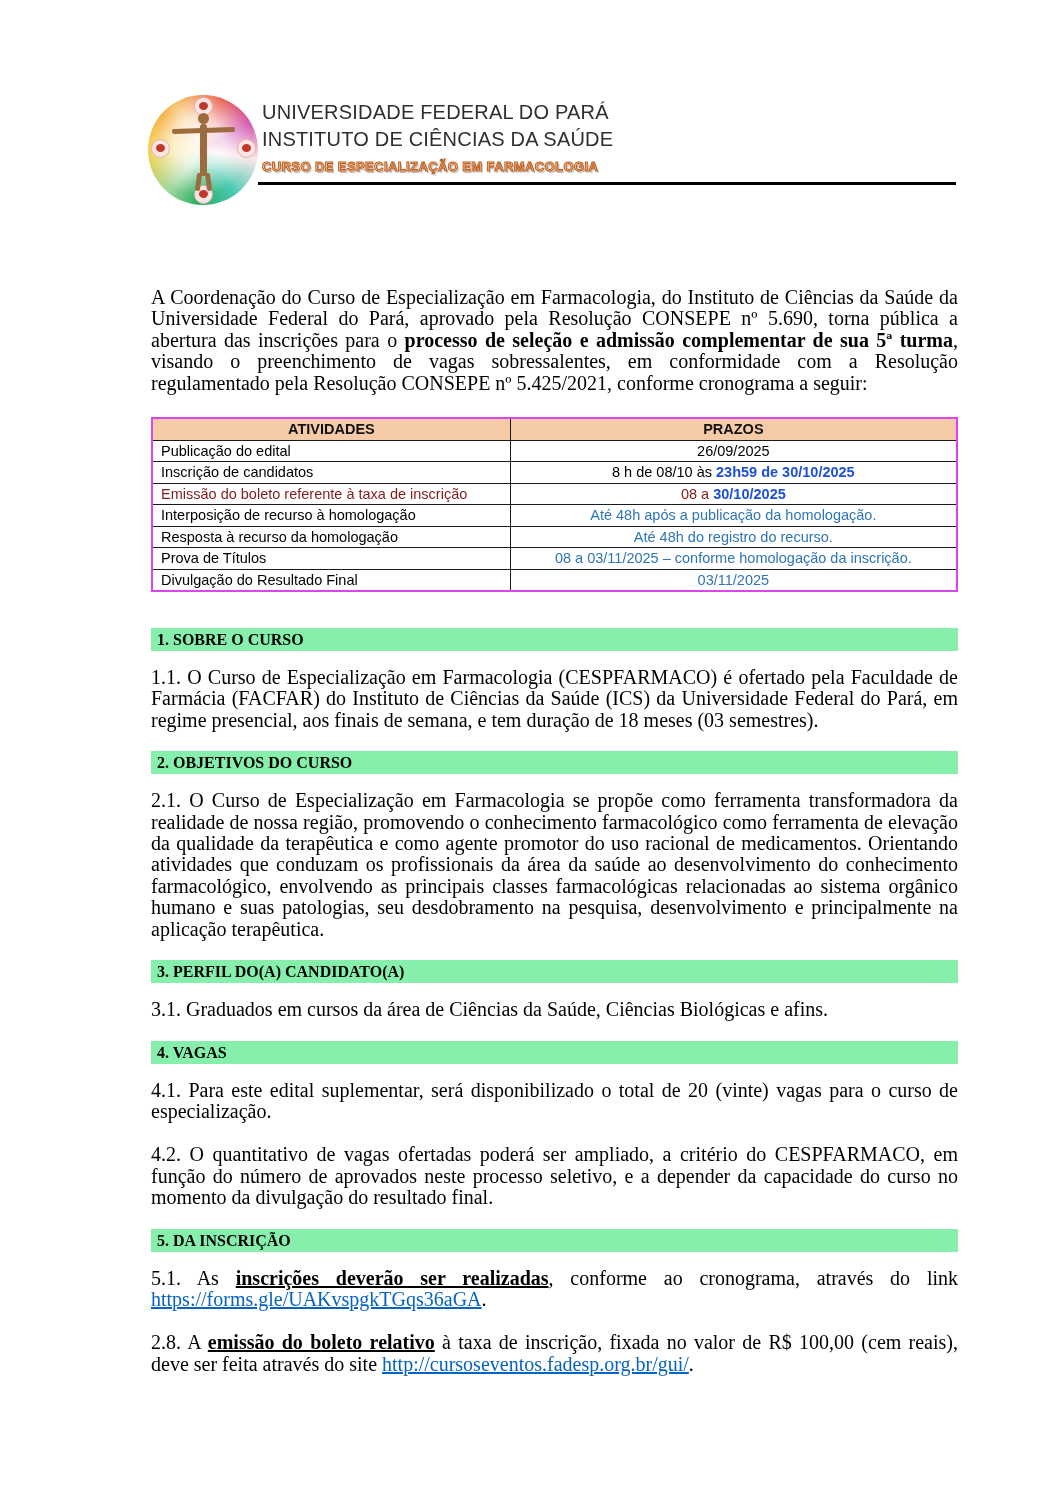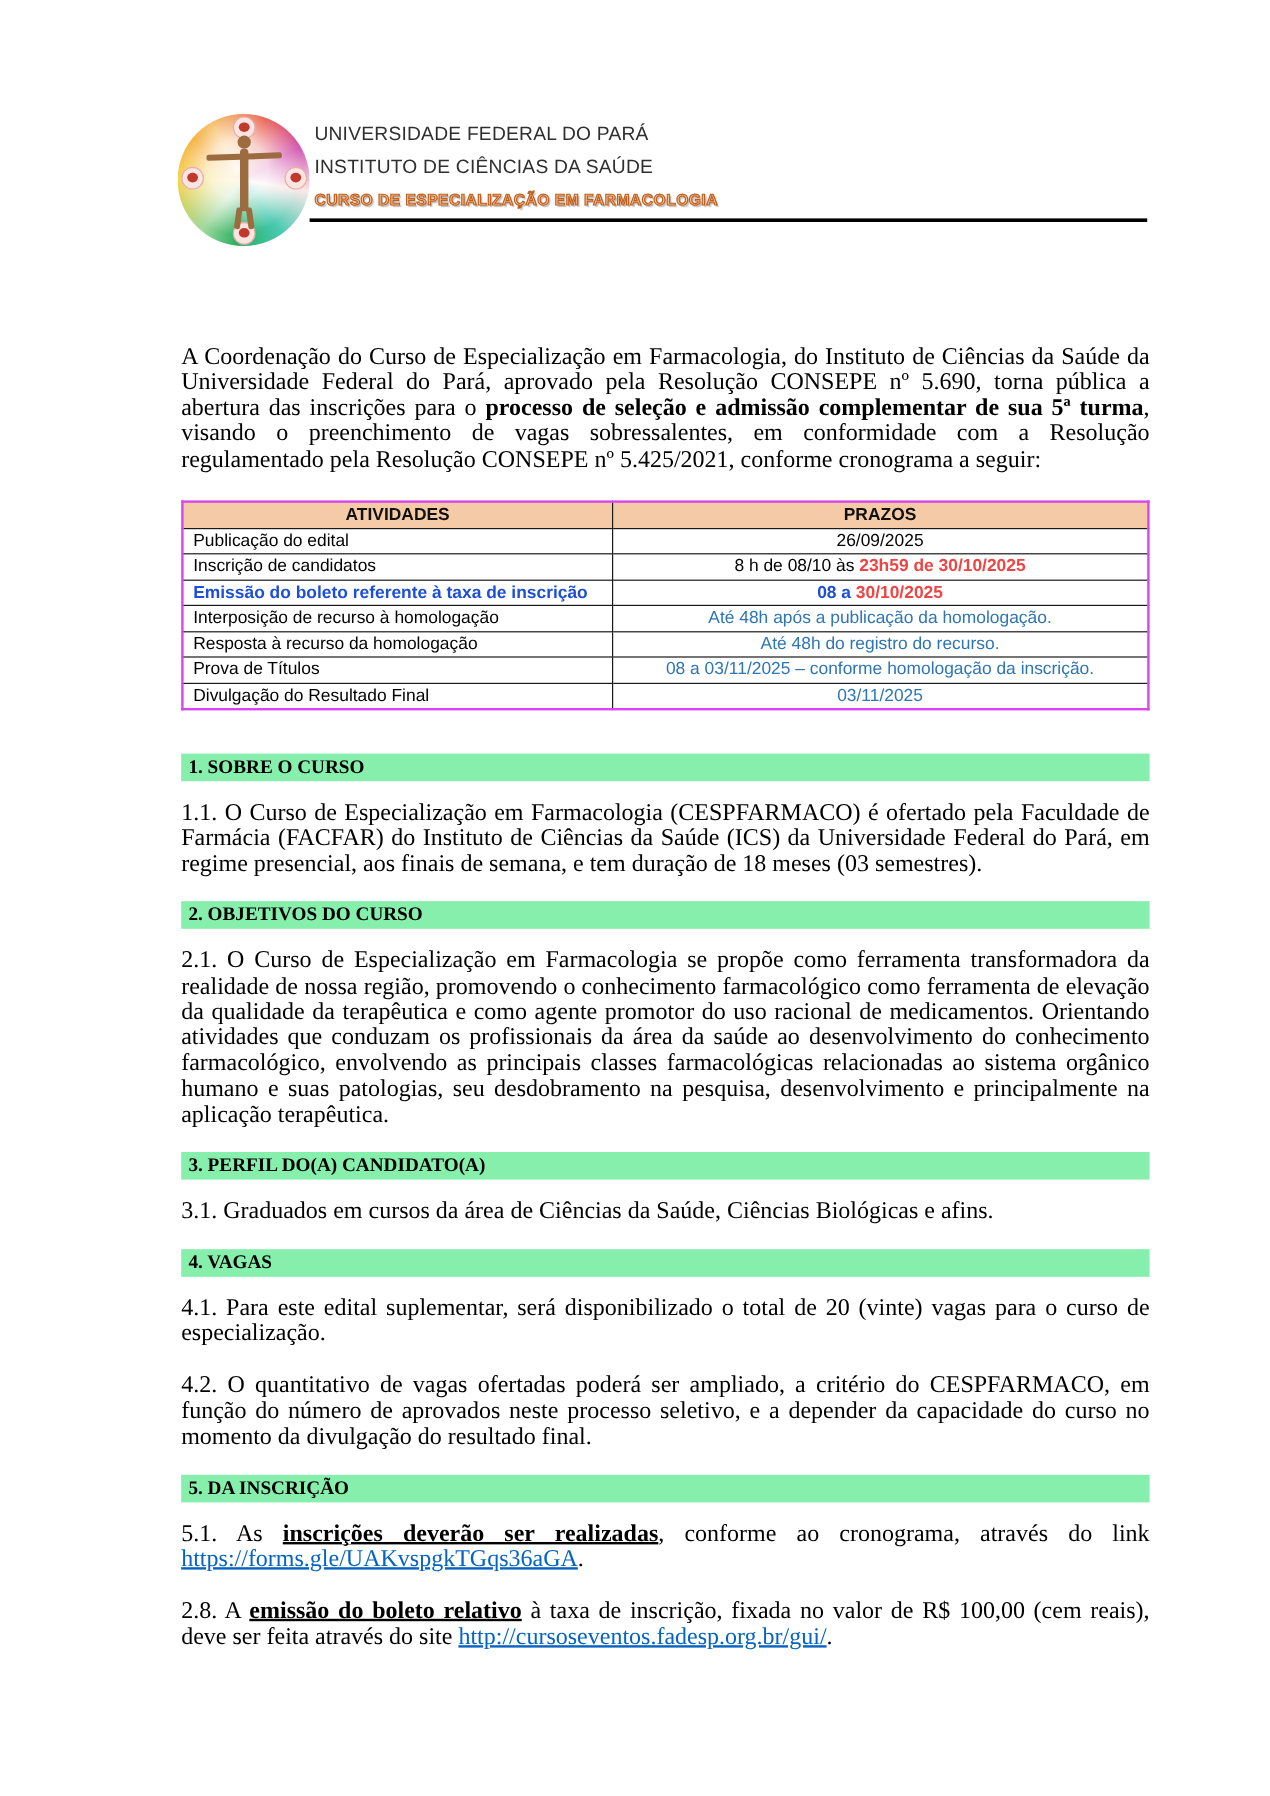--- a/index.html
+++ b/index.html
@@ -33,21 +33,21 @@
   .organ i{display:block;width:9px;height:8px;margin:4px auto 0;border-radius:50%;background:#c0392b;}
   .organ.o-top{left:46px;top:2px;}
   .organ.o-left{left:3px;top:44px;}
   .organ.o-right{left:89px;top:44px;}
   .organ.o-bottom{left:46px;top:90px;}
   .head-text{
     position:absolute;left:262px;top:99px;
     font-family:"Liberation Sans","DejaVu Sans",sans-serif;
     color:#2f2f2f;
   }
-  .head-line{font-size:16px;line-height:27px;font-weight:400;letter-spacing:0.2px;}
+  .head-line{font-size:20px;line-height:27px;font-weight:400;letter-spacing:0.2px;}
   .head-line3{
     font-size:13px;line-height:28px;font-weight:700;letter-spacing:0.4px;
     color:#f8c89a;
     -webkit-text-stroke:1px #c05f20;
     text-shadow:1.5px 1.5px 1px rgba(130,130,130,0.55);
   }
   .head-rule{position:absolute;left:258px;top:182px;width:698px;height:3px;background:#000;}
   
   .main{position:absolute;left:151px;top:258px;width:807px;}
   .doc-title{margin:5px 0 0 0;text-align:center;font-weight:700;font-size:17.5px;}
@@ -68,22 +68,22 @@
   }
   table.schedule th, table.schedule td{
     border:1px solid #1a1a1a;
     padding:1px 8px;line-height:18.5px;
   }
   table.schedule th{
     background:#F5CBA7;text-align:center;font-weight:700;color:#111;
   }
   td.act{width:44.5%;text-align:left;}
   td.prazo{text-align:center;}
-  .t-redBold{color:#1d4ed8;font-weight:700;}
-  .t-blueBold{color:#ef4444;font-weight:700;}
+  .t-redBold{color:#7f1d1d;font-weight:400;}
+  .t-blueBold{color:#1d4ed8;font-weight:700;}
   .t-blue{color:#2E75B6;}
   
   .section-bar{
     background:#86efac;
     font-weight:700;font-size:16px;line-height:23px;
     padding:0 6px;margin:0;
   }
   .mt-bar1{margin-top:36px;}
   .mt-bar{margin-top:20px;}
   .mt-p{margin-top:16px;}

